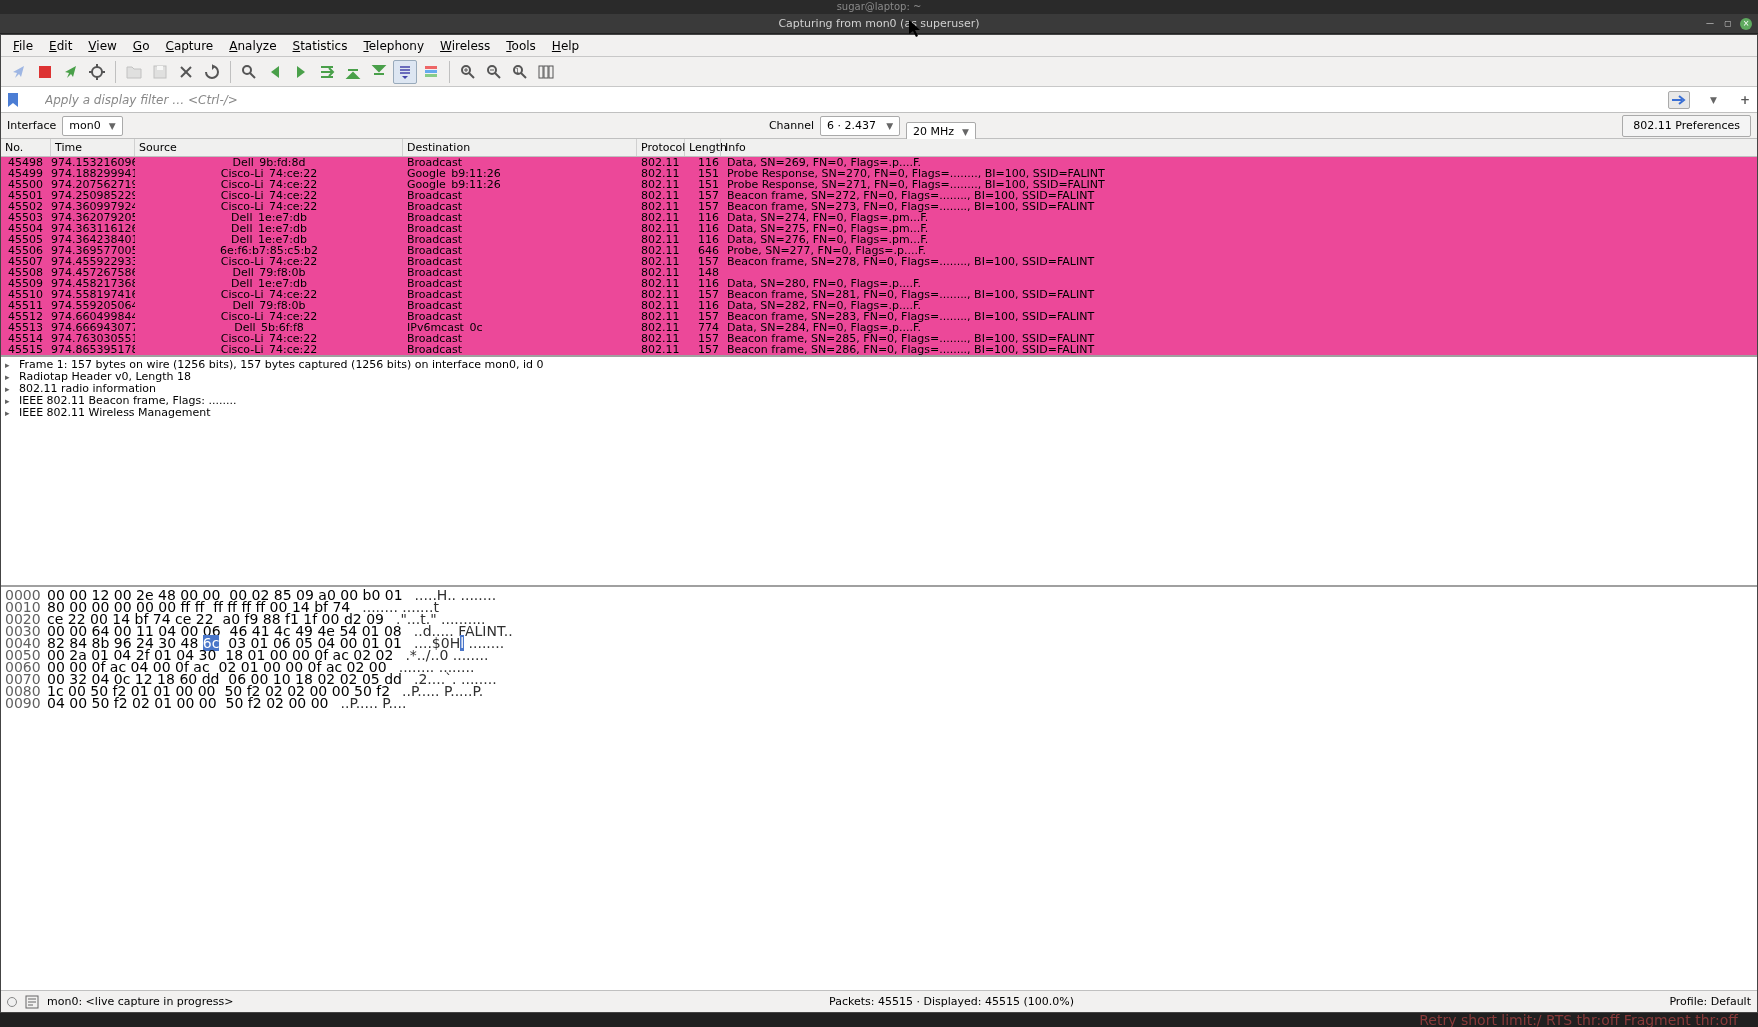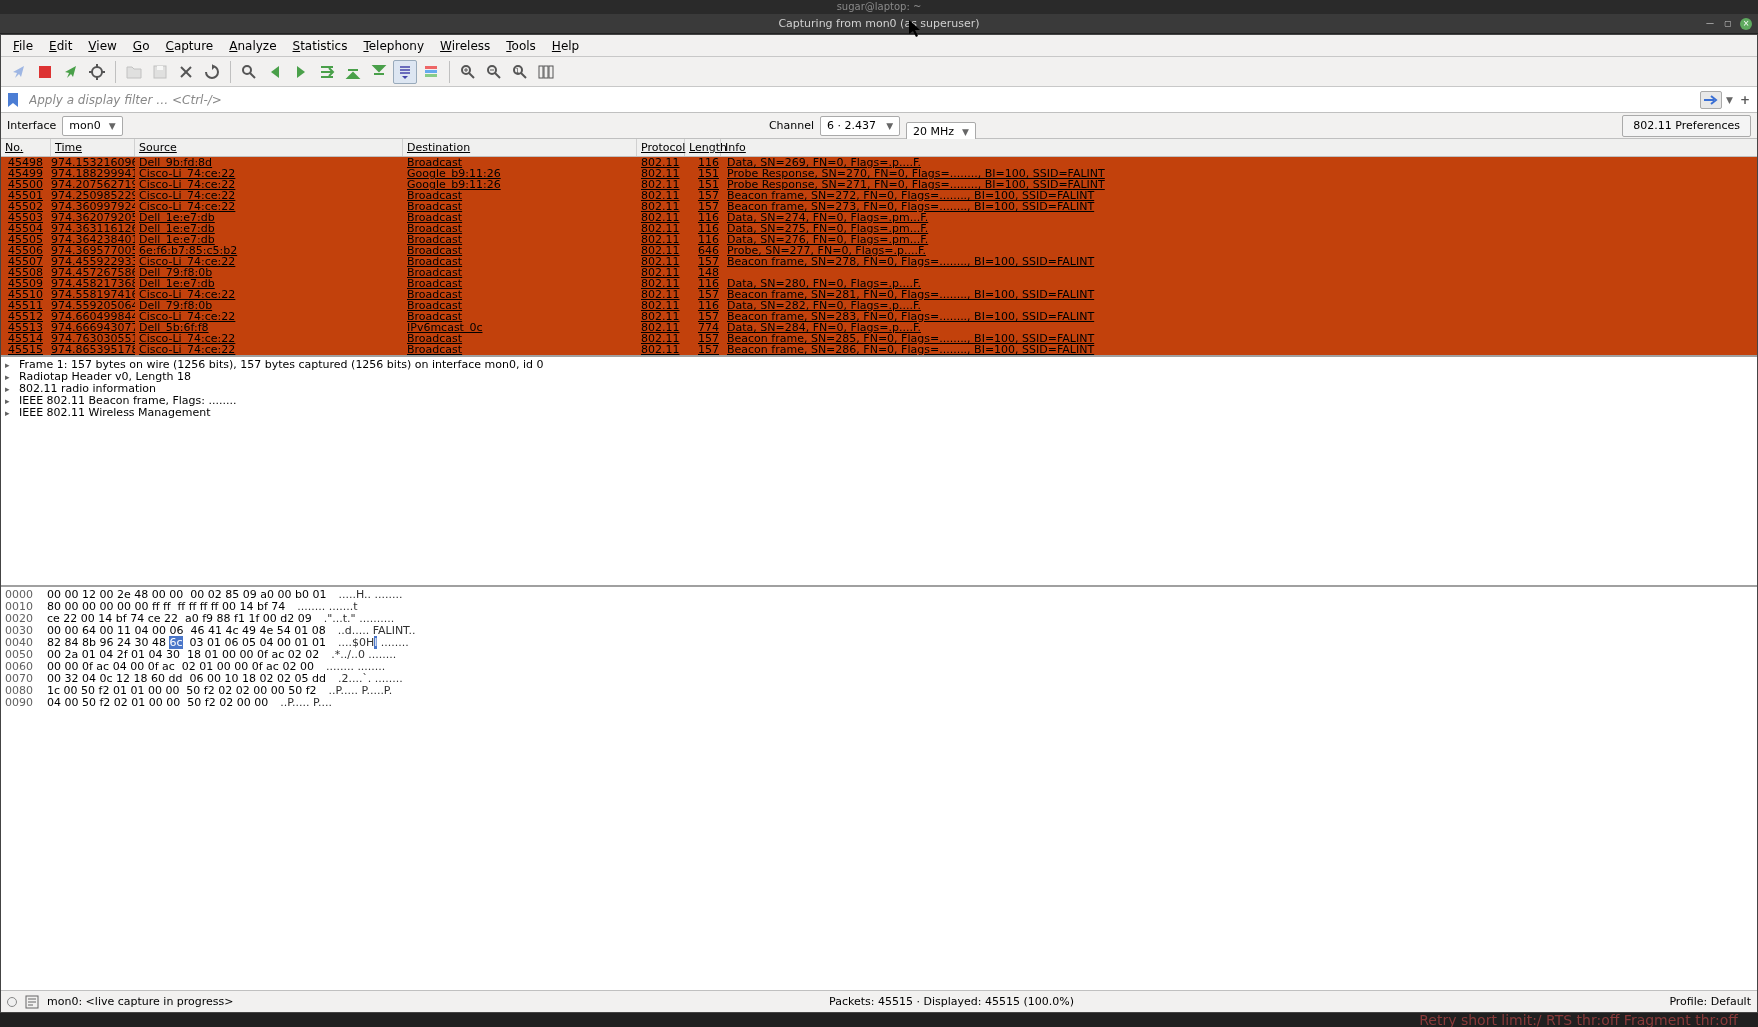--- a/index.html
+++ b/index.html
@@ -17,60 +17,60 @@
 
 .menubar { display: flex; height: 22px; background: #f2f1f0; border-bottom: 1px solid #c8c8c8; align-items: center; padding: 0 4px; }
 .menubar > div { padding: 0 8px; cursor: default; }
 .menubar .ul { text-decoration: underline; }
 
 .toolbar { display: flex; height: 30px; background: #f2f1f0; border-bottom: 1px solid #c8c8c8; align-items: center; padding: 2px 6px; gap: 2px; }
 .tool-btn { width: 24px; height: 24px; display: inline-flex; align-items: center; justify-content: center; border: 1px solid transparent; border-radius: 2px; cursor: pointer; }
 .tool-btn.disabled { opacity: 0.45; pointer-events: none; }
 .sep { width: 1px; height: 22px; background: #c0c0c0; margin: 0 4px; }
 
-.filter-bar { display: flex; height: 26px; background: #fff; border-bottom: 1px solid #c0c0c0; align-items: center; padding: 1px 4px; gap: 4px; }
+.filter-bar { display: flex; height: 26px; background: #fff; border-bottom: 1px solid #c0c0c0; align-items: center; padding: 1px 4px; gap: 20px; }
 .filter-icon-box { width: 16px; height: 20px; display: inline-flex; align-items: center; justify-content: center; }
 .filter-input { flex: 1; border: none; outline: none; height: 22px; font-size: 12px; padding: 0 4px; color: #333; }
 .filter-input::placeholder { color: #888; font-style: italic; }
 .arrow-box { width: 22px; height: 18px; background: #e8e8e8; border: 1px solid #aaa; border-radius: 2px; display: inline-flex; align-items: center; justify-content: center; }
 .plus-btn { width: 16px; height: 16px; display: inline-flex; align-items: center; justify-content: center; font-weight: bold; color: #555; }
 
 .wireless-bar { display: flex; height: 26px; background: #f2f1f0; border-bottom: 1px solid #c0c0c0; align-items: center; padding: 2px 6px; gap: 6px; font-size: 11px; }
 .wireless-bar .spacer { flex: 1; }
 .sel { display: inline-flex; align-items: center; border: 1px solid #aaa; background: #fff; height: 20px; padding: 0 6px; border-radius: 2px; min-width: 60px; justify-content: space-between; gap: 8px; cursor: pointer; }
 .sel .caret { font-size: 9px; color: #666; }
 .wlbtn { border: 1px solid #aaa; background: #f4f4f4; height: 22px; padding: 0 10px; border-radius: 2px; cursor: pointer; display: inline-flex; align-items: center; }
 
-.packet-list { height: 218px; background: #c2410c; border-bottom: 2px solid #a0a0a0; overflow: hidden; position: relative; font-family: "DejaVu Sans Mono", monospace; font-size: 11px; text-decoration: underline; }
+.packet-list { height: 218px; background: #ec4899; border-bottom: 2px solid #a0a0a0; overflow: hidden; position: relative; font-family: "DejaVu Sans Mono", monospace; font-size: 11px; }
 .plist-header { display: flex; height: 18px; border-bottom: 1px solid #c0c0c0; background: #f0f0ef; font-family: "DejaVu Sans", sans-serif; font-size: 11px; }
 .plist-header > div { padding: 2px 4px; border-right: 1px solid #d0d0d0; white-space: nowrap; }
 .plist-rows { overflow-y: scroll; overflow-x: hidden; height: 200px; }
 .plist-row { display: flex; height: 11px; line-height: 11px; white-space: nowrap; }
 .plist-row > div { padding: 0 4px; white-space: nowrap; overflow: hidden; }
 .c-no   { width: 46px; text-align: right; }
 .c-time { width: 88px; }
-.c-src  { width: 268px; }
+.c-src  { width: 268px; text-align: center; }
 .c-dst  { width: 234px; }
 .c-prot { width: 48px; }
 .c-len  { width: 38px; text-align: right; }
 .c-info { flex: 1; }
 
 .h-no   { width: 50px; text-align: left; }
 .h-time { width: 84px; }
 .h-src  { width: 268px; }
 .h-dst  { width: 234px; }
 .h-prot { width: 48px; }
 .h-len  { width: 36px; }
 .h-info { flex: 1; border-right: none !important; }
 
 .details-pane { height: 230px; background: #fff; border-bottom: 2px solid #a0a0a0; overflow-y: auto; font-family: "DejaVu Sans Mono", monospace; font-size: 11px; padding: 2px 4px; }
 .tree-item { display: flex; align-items: center; gap: 4px; height: 12px; line-height: 12px; }
 .tree-arrow { width: 10px; color: #606060; font-size: 9px; }
 
-.hex-pane { flex: 1; background: #fff; overflow-y: auto; font-family: "DejaVu Sans Mono", monospace; font-size: 11px; padding: 2px 4px; line-height: 12px; }
+.hex-pane { flex: 1; background: #fff; overflow-y: auto; font-family: "DejaVu Sans Mono", monospace; font-size: 14px; padding: 2px 4px; line-height: 12px; }
 .hex-row { display: flex; gap: 12px; white-space: pre; }
 .hex-off { color: #606060; width: 30px; }
 .hex-b { }
 .hex-ascii { color: #303030; }
 .hex-sel { background: #4a76c9; color: #fff; }
 
 .statusbar { display: flex; height: 22px; background: #f2f1f0; border-top: 1px solid #c0c0c0; align-items: center; padding: 0 6px; font-size: 11px; gap: 8px; }
 .statusbar .spacer { flex: 1; }
 .status-dot { width: 10px; height: 10px; border: 1px solid #888; border-radius: 5px; background: #f0f0f0; }
 

